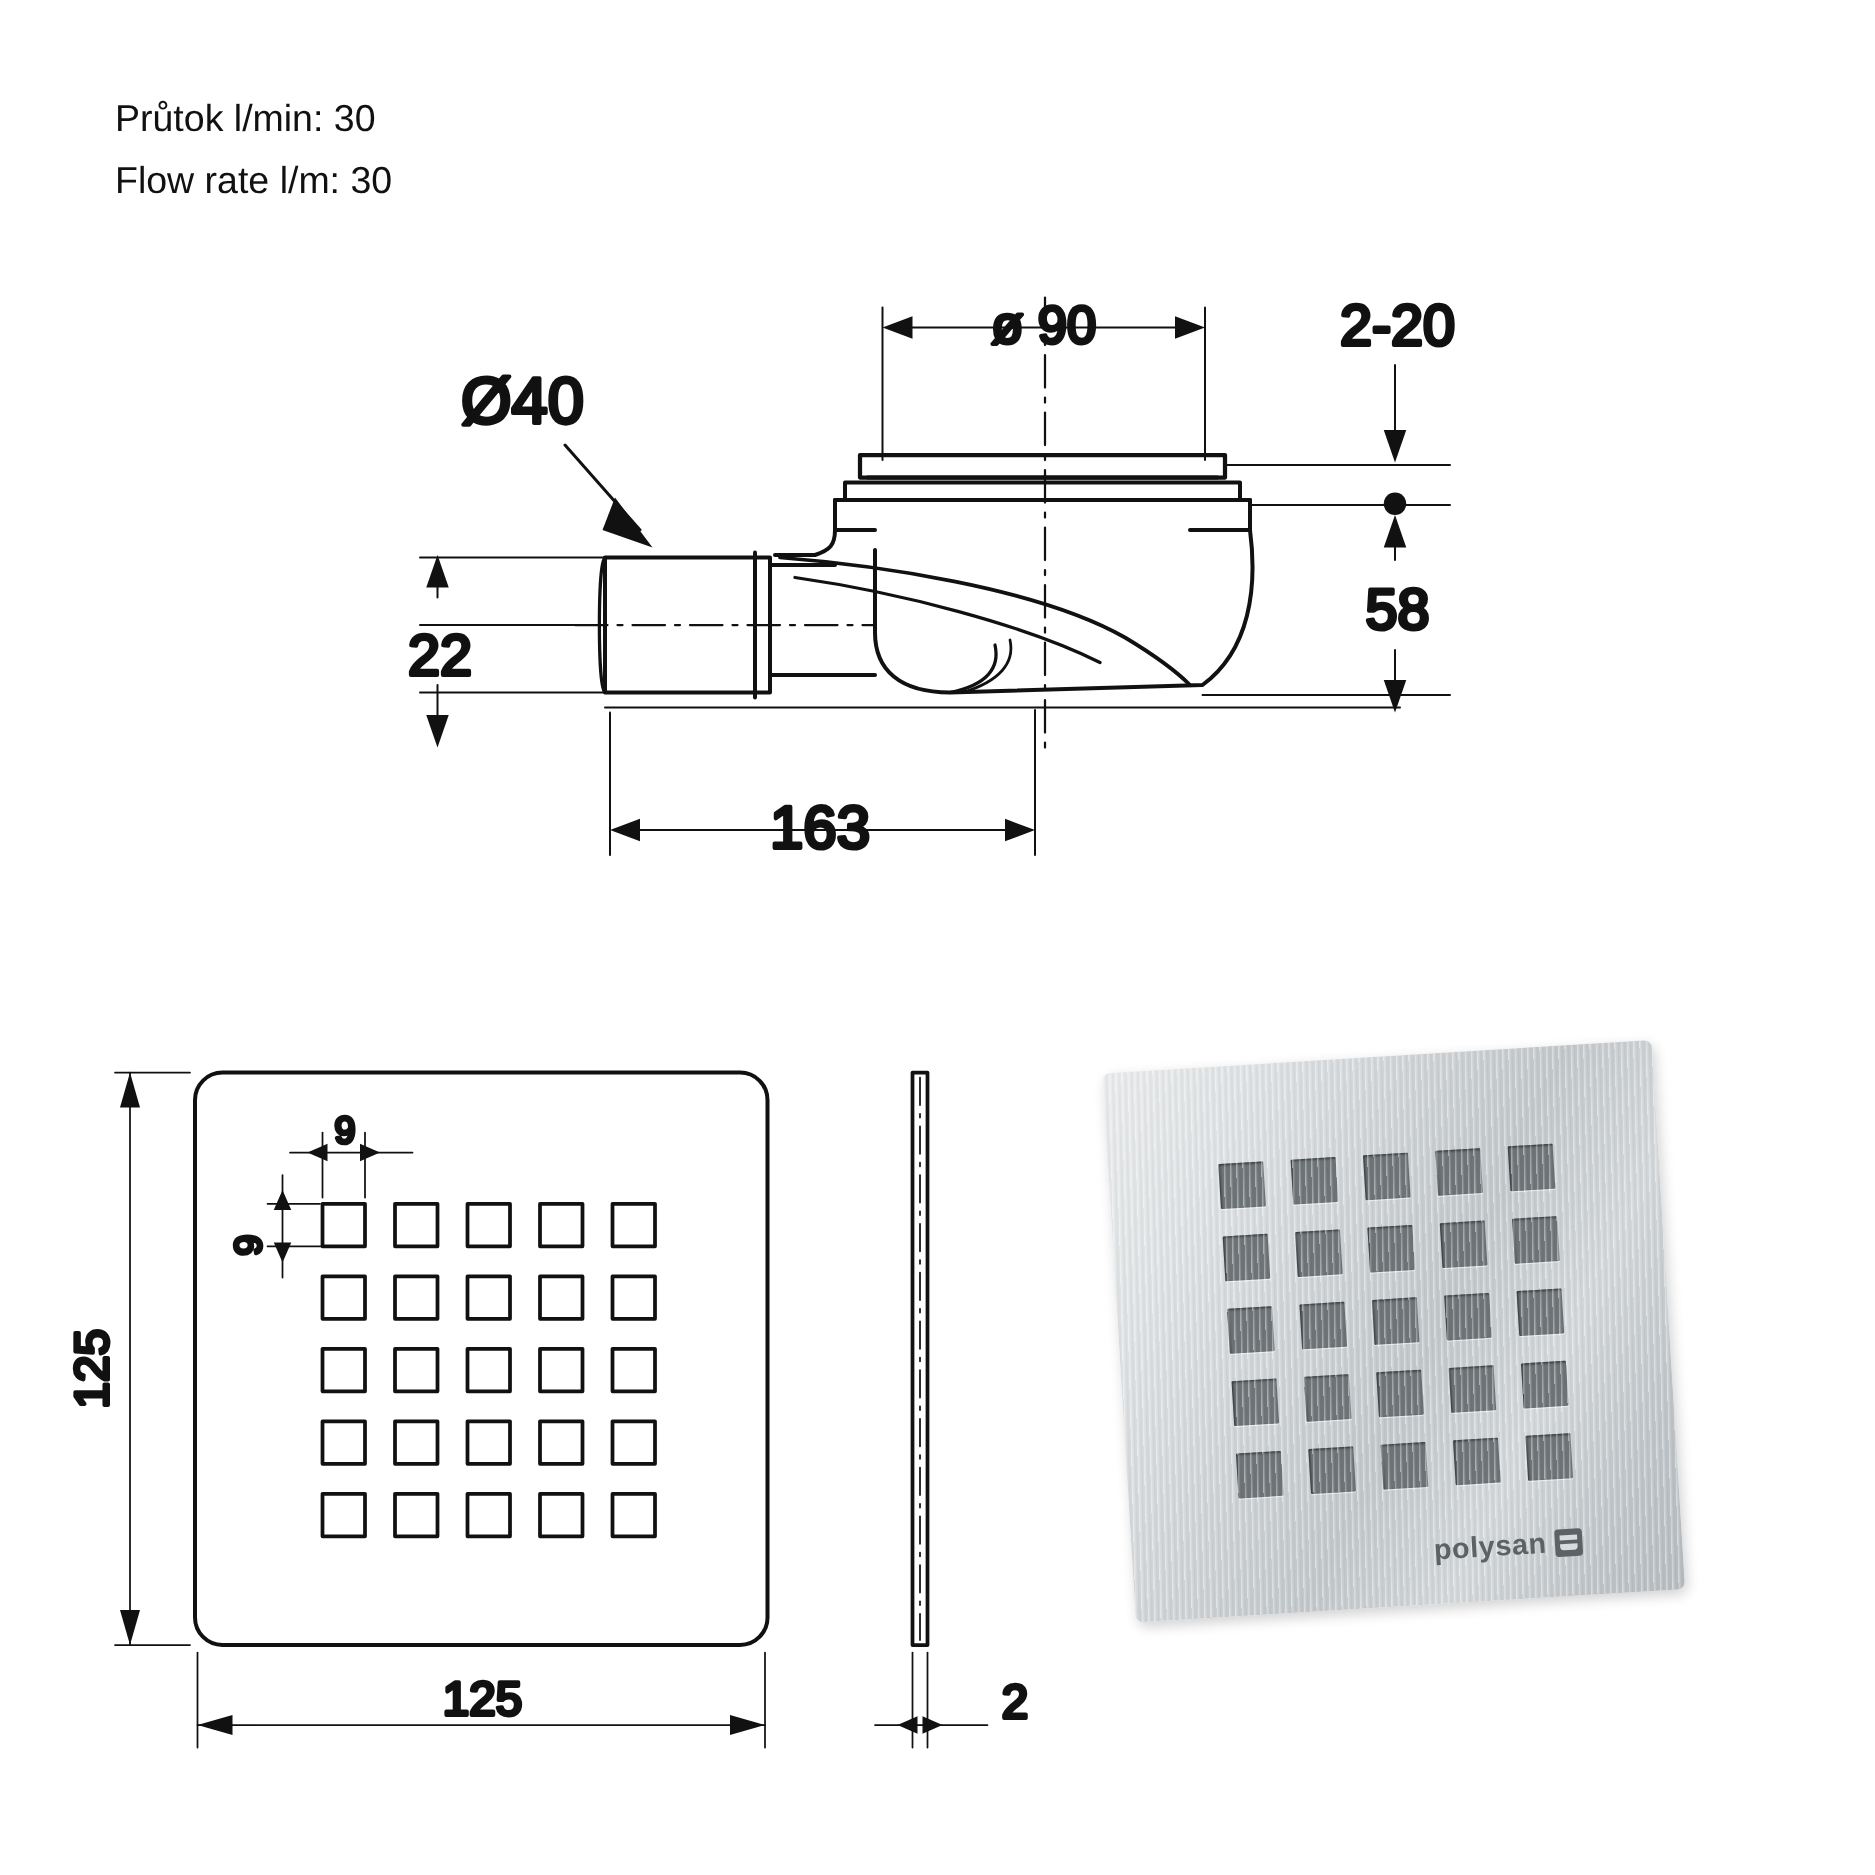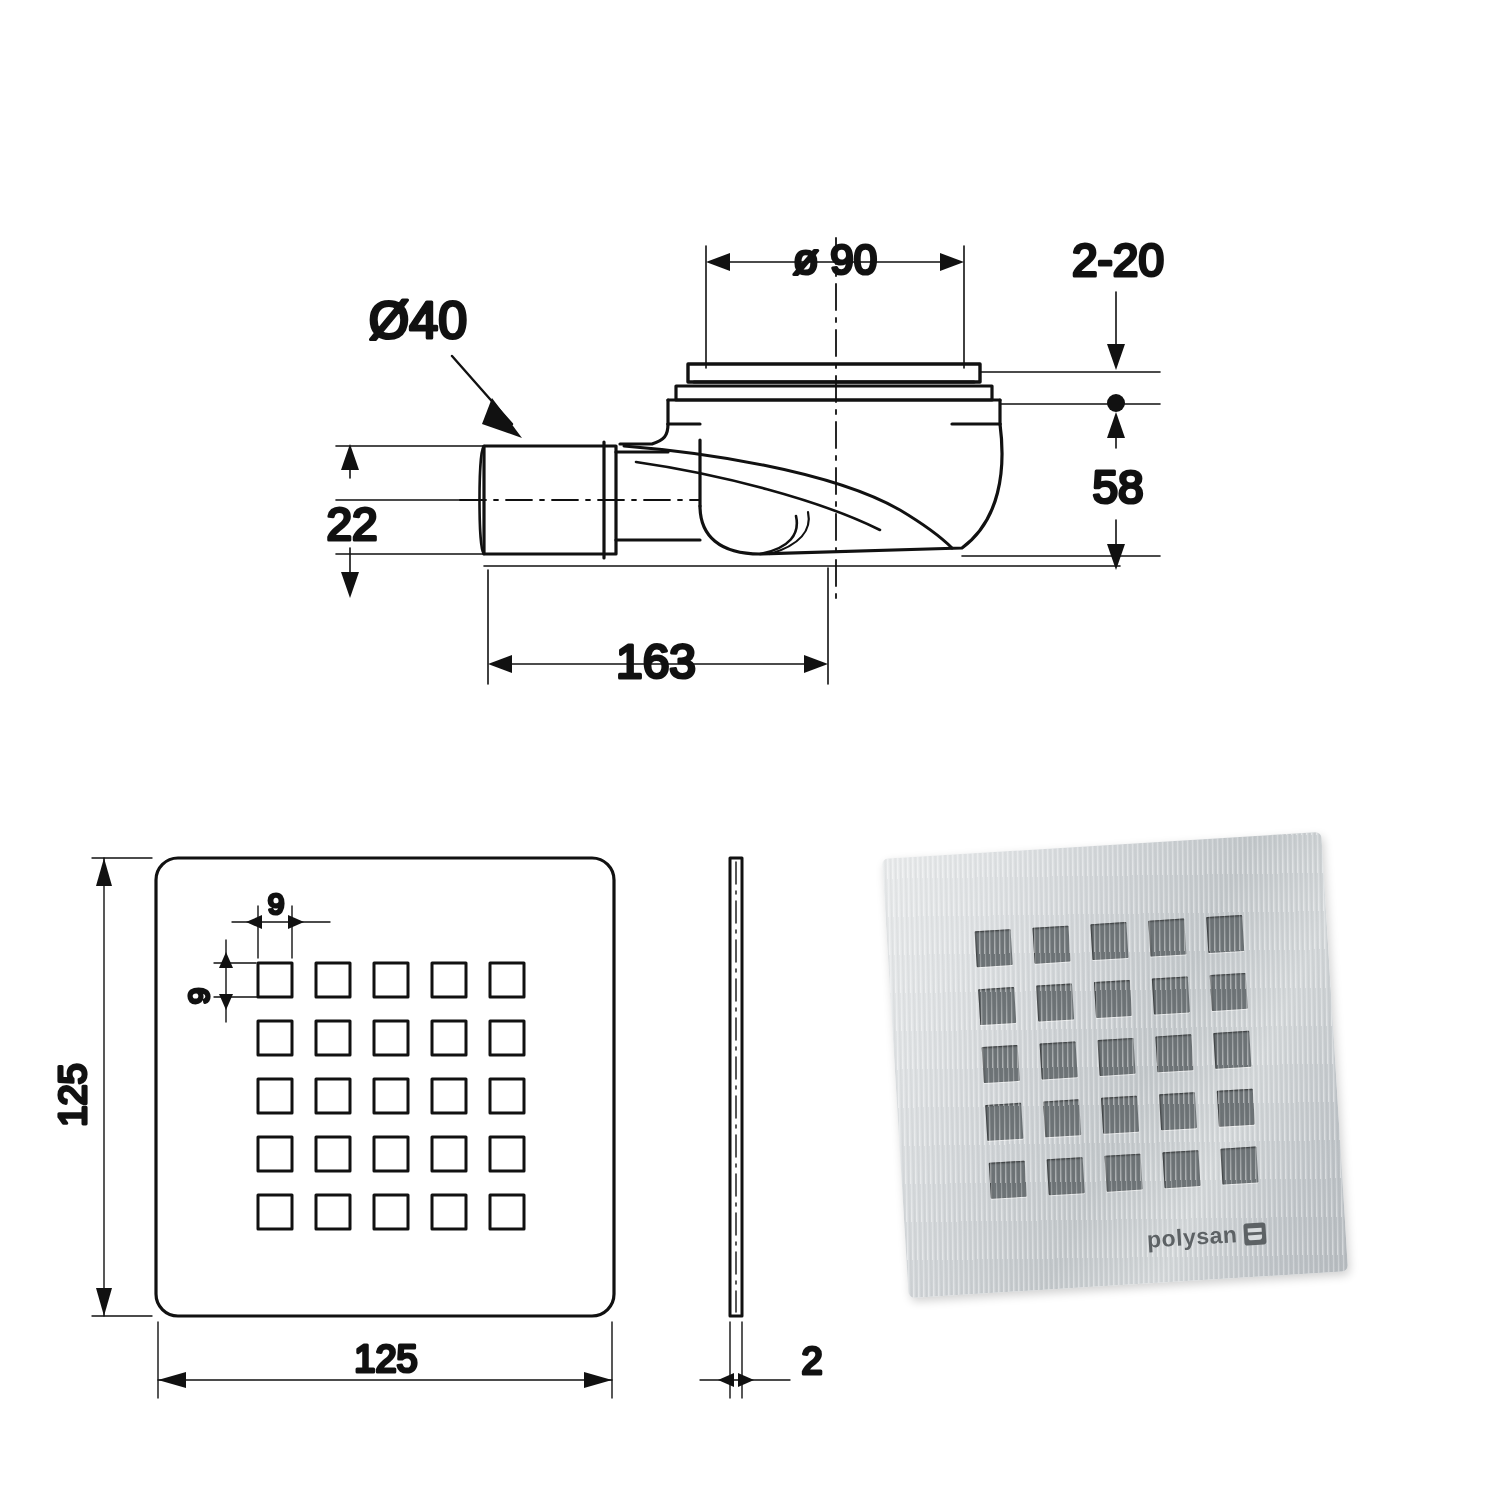--- a/index.html
+++ b/index.html
@@ -120,20 +120,24 @@
   text.dim {
     font-family: "Liberation Sans", sans-serif;
     fill: #111111;
   }
 </style>
 </head>
 <body>
 
 <div id="page">
 
+  <div class="notes">
+    <div>Průtok l/min: 30</div>
+    <div>Flow rate l/m: 30</div>
+  </div>
 
   <svg class="svg-layer" viewBox="0 0 1500 1500">
     <g stroke="#111111" fill="none" stroke-width="3.2" stroke-linecap="round" stroke-linejoin="round">
 
       <path d="M688 364 L980 364 L980 382 L688 382 Z" stroke-width="3.4"></path>
       <path d="M694 382 L974 382"></path>
 
       <path d="M676 386 L992 386 L992 400 L676 400 Z"></path>
       <path d="M668 400 L1000 400"></path>
       <path d="M668 400 L668 424"></path>

